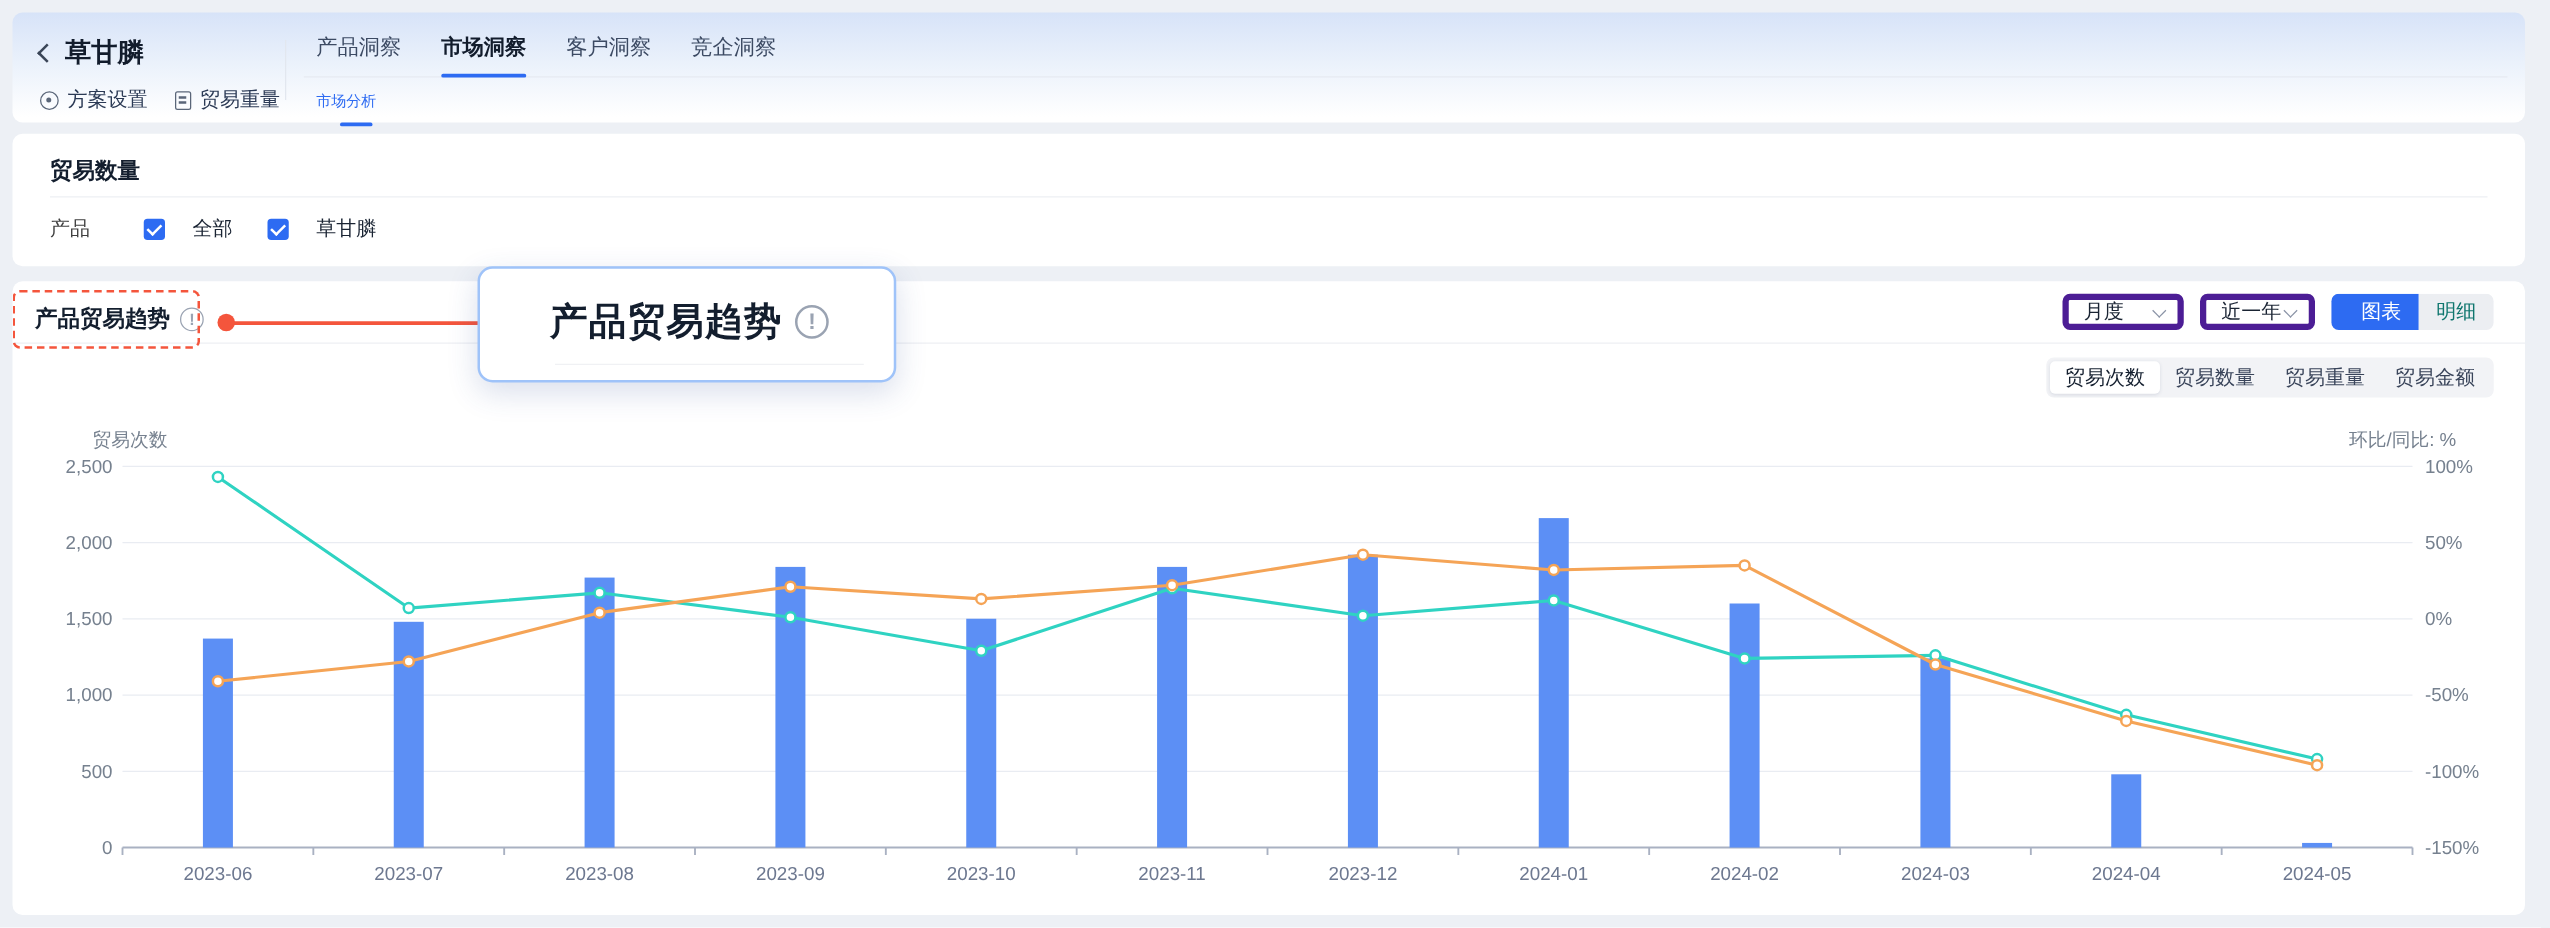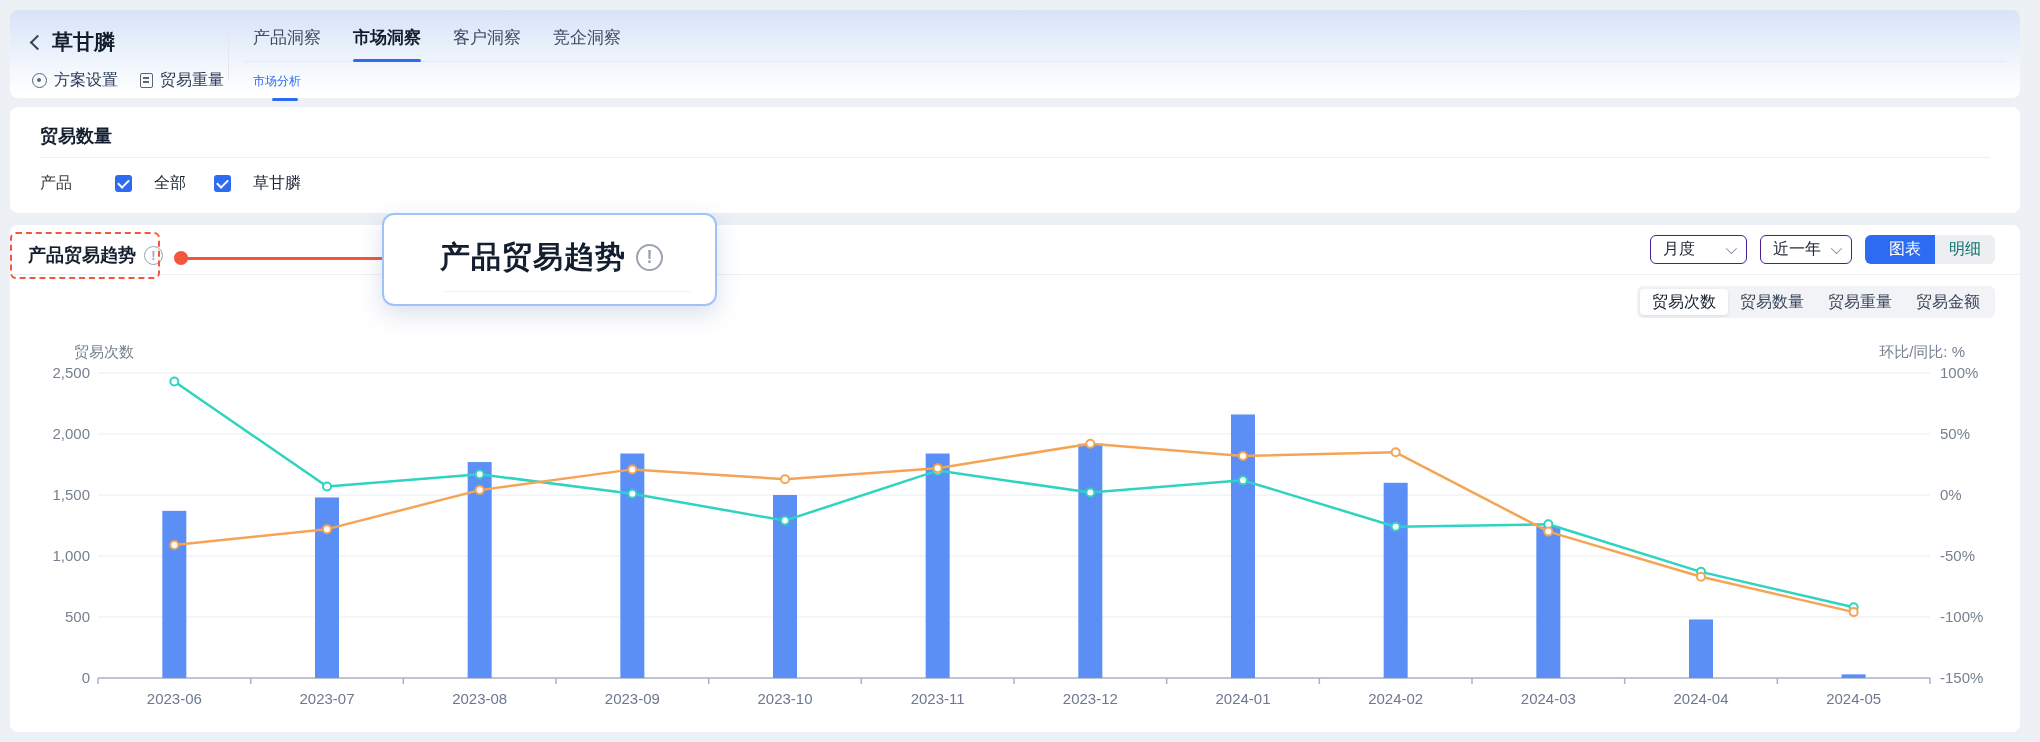--- a/index.html
+++ b/index.html
@@ -50,21 +50,21 @@
 
   
   #trend-card { left:10px; top:225px; width:2010px; height:507px; }
   .trend-title-text { position:absolute; left:18px; top:18px; display:flex; align-items:center; gap:8px;
     font-size:18px; font-weight:bold; color:#131e2e; }
   .info-icon { width:19px; height:19px; border:1.5px solid #9aa3b2; border-radius:50%;
     color:#9aa3b2; font-size:13px; font-weight:bold; display:flex; align-items:center; justify-content:center; }
   .title-row-divider { position:absolute; left:0; right:0; top:49px; height:1px; background:#eef0f4; }
 
   .chart-controls { position:absolute; right:25px; top:10px; display:flex; gap:13px; }
-  .select { height:29px; border:1px solid #4c1d95; border-radius:6px; background:#fff;
+  .select { height:29px; border:5px solid #4c1d95; border-radius:6px; background:#fff;
     display:flex; align-items:center; justify-content:space-between; padding:0 12px; cursor:pointer; }
   .select-1 { width:97px; } .select-2 { width:92px; }
   .select-value { font-size:16px; color:#1a2433; }
   .chevron-down { width:8px; height:8px; border-right:1.5px solid #8a93a6; border-bottom:1.5px solid #8a93a6;
     transform:rotate(45deg) translateY(-2px); }
   .view-toggle { display:flex; border-radius:6px; overflow:hidden; }
   .toggle-btn { height:29px; display:flex; align-items:center; justify-content:center;
     font-size:16px; cursor:pointer; background:#eceef2; color:#0f766e; padding:0 14px; }
   .toggle-btn.active { background:#2d6bf2; color:#fff;padding-left:24px; }
 

